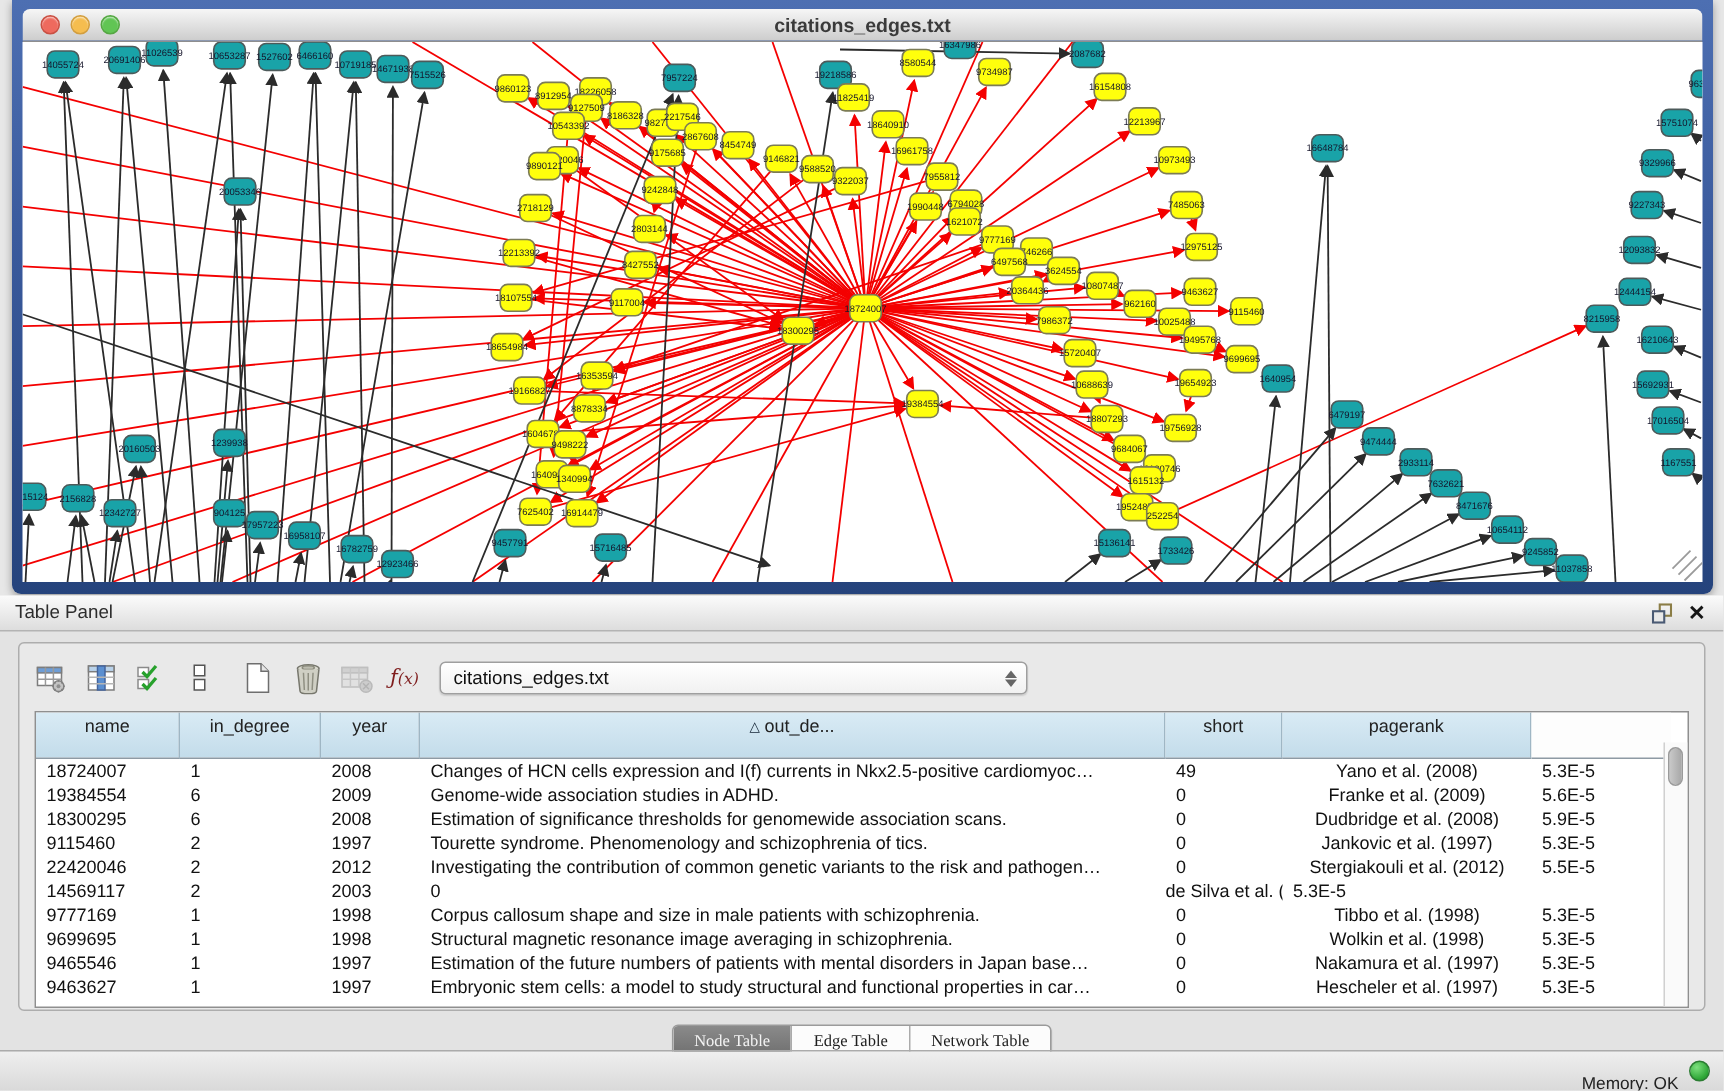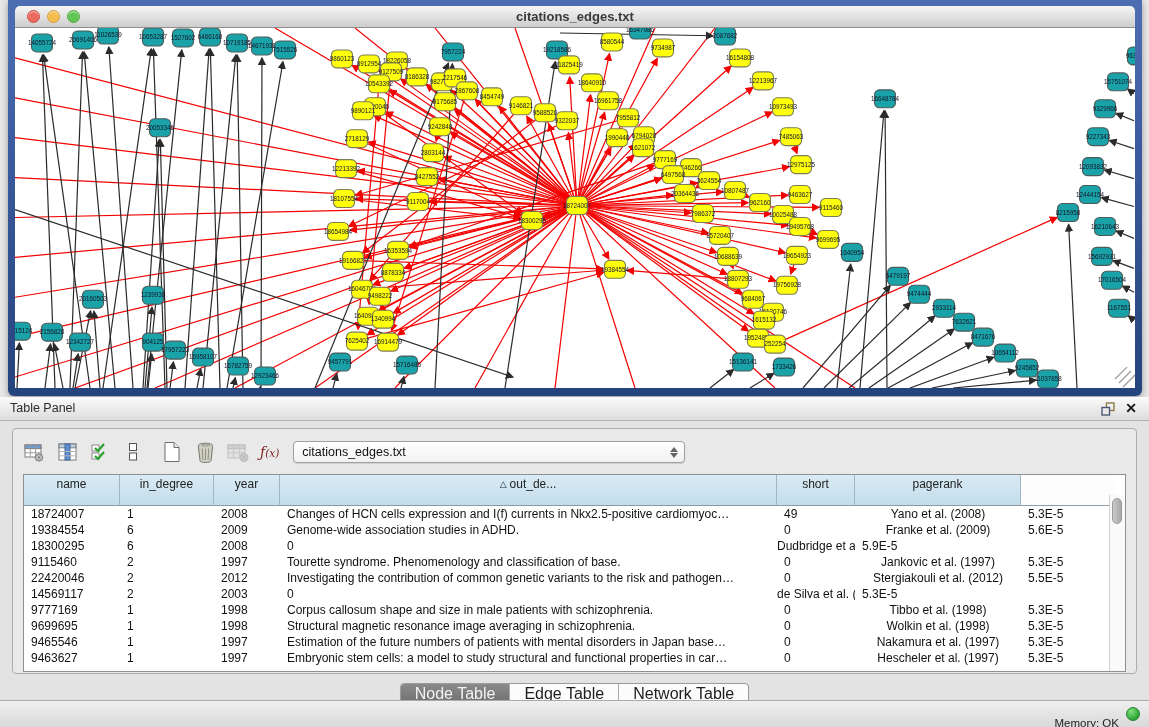--- a/index.html
+++ b/index.html
@@ -86,21 +86,21 @@
   .td{font-size:12px;color:#111;line-height:16px;white-space:nowrap;overflow:hidden;padding-left:7px;}
   .td.center{text-align:center;padding-left:0;}
   .vscroll{
     position:absolute;top:20px;right:0;width:15px;bottom:0;background:#fafafa;border-left:1px solid #d0d0d0;
   }
   .vthumb{position:absolute;top:3px;left:2px;width:10px;height:26px;border-radius:5px;
     background:linear-gradient(90deg,#c9c9c9,#a8a8a8);border:1px solid #9a9a9a;box-sizing:border-box;cursor:pointer;}
   .tabs-row{display:flex;justify-content:center;margin-top:9px;}
   .tab-group{display:flex;border:1px solid #9b9b9b;border-radius:4px;overflow:hidden;background:#fcfcfc;
     box-shadow:0 1px 1px rgba(0,0,0,.15);}
-  .tab{height:20px;line-height:20px;font-size:16px;color:#1d1d1d;padding:0 14px;cursor:pointer;border-left:1px solid #ababab;}
+  .tab{height:20px;line-height:20px;font-size:11px;color:#1d1d1d;padding:0 14px;cursor:pointer;border-left:1px solid #ababab;font-family:Liberation Serif, serif;}
   .tab:first-child{border-left:none;}
   .tab.active{background:linear-gradient(#8a8a8a,#6f6f6f);color:#f3f3f3;}
   
   .status-bar{
     position:absolute;left:0;bottom:0;width:1149px;height:27px;
     background:linear-gradient(#efefef,#d9d9d9);border-top:1px solid #ababab;box-sizing:border-box;
   }
   .memory{position:absolute;right:30px;top:6px;font-size:11.5px;color:#222;margin-top:10px;}
   .mem-dot{
     position:absolute;right:9px;top:6px;width:14px;height:14px;border-radius:50%;
@@ -916,30 +916,31 @@
             <div class="td">Genome-wide association studies in ADHD.</div>
             <div class="td">0</div>
             <div class="td center">Franke et al. (2009)</div>
             <div class="td">5.6E-5</div>
             <div class="td"></div>
           </div>
           <div class="trow">
             <div class="td">18300295</div>
             <div class="td">6</div>
             <div class="td">2008</div>
+            <div class="td">Estimation of significance thresholds for genomewide association scans.</div>
             <div class="td">0</div>
             <div class="td center">Dudbridge et al. (2008)</div>
             <div class="td">5.9E-5</div>
             <div class="td"></div>
           </div>
           <div class="trow">
             <div class="td">9115460</div>
             <div class="td">2</div>
             <div class="td">1997</div>
-            <div class="td">Tourette syndrome. Phenomenology and classification of base.</div>
+            <div class="td">Tourette syndrome. Phenomenology and schizophrenia of tics.</div>
             <div class="td">0</div>
             <div class="td center">Jankovic et al. (1997)</div>
             <div class="td">5.3E-5</div>
             <div class="td"></div>
           </div>
           <div class="trow">
             <div class="td">22420046</div>
             <div class="td">2</div>
             <div class="td">2012</div>
             <div class="td">Investigating the contribution of common genetic variants to the risk and pathogen…</div>

